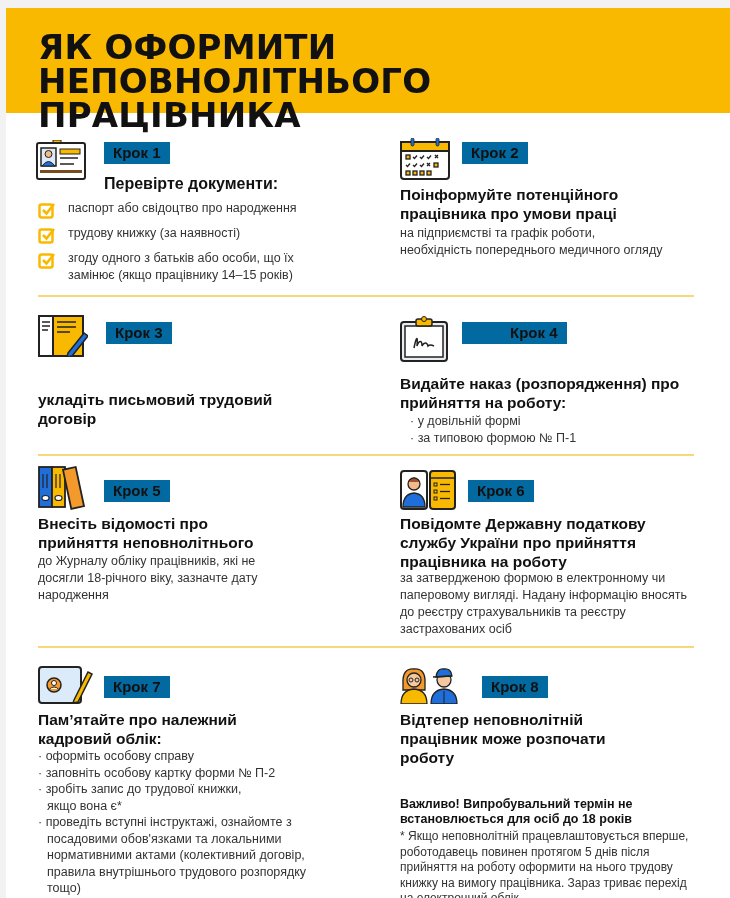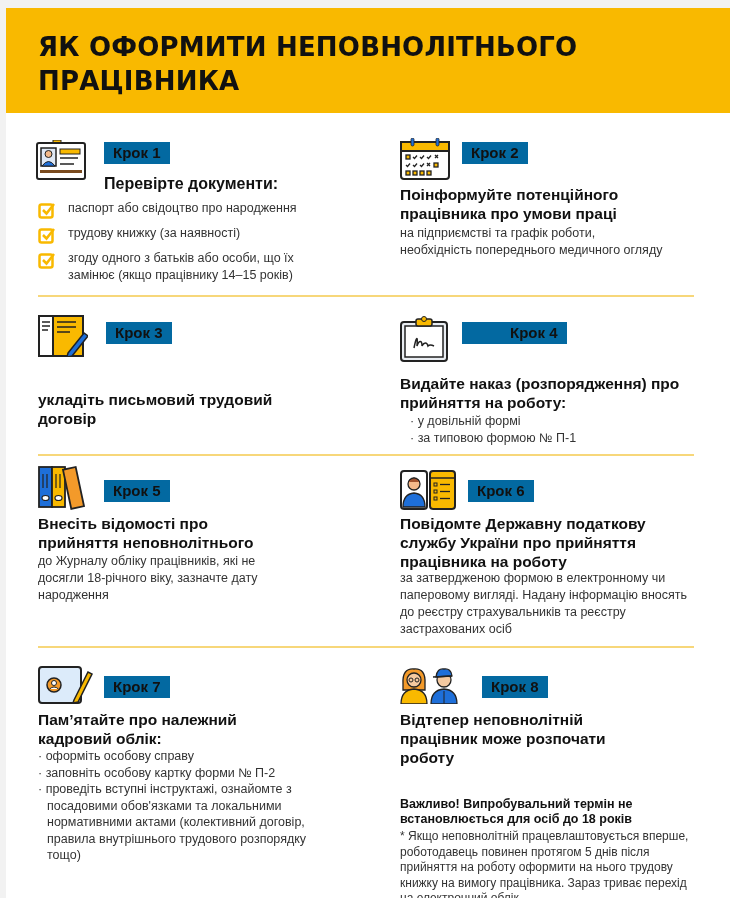--- a/index.html
+++ b/index.html
@@ -1,20 +1,20 @@
 <!DOCTYPE html>
 <html><head>
 <meta charset="utf-8">
 <style>
   * { box-sizing: border-box; margin: 0; padding: 0; }
   html, body { width: 730px; height: 898px; overflow: hidden; }
   body { background: #f2f2f2; font-family: "Liberation Sans", "DejaVu Sans", sans-serif; color: #1a1a1a; position: relative; }
   .page { position: absolute; left: 6px; top: 8px; width: 724px; height: 890px; background: #ffffff; }
   .header { position: absolute; left: 0; top: 0; width: 724px; height: 105px; background: #f9b900; }
-  .header h1 { position: absolute; left: 32px; top: 22px; font-family: "DejaVu Sans", sans-serif; font-weight: 900; font-size: 26px; line-height: 34px; letter-spacing: 0.2px; color: #111; width: 620px; }
+  .header h1 { position: absolute; left: 32px; top: 22px; font-family: "DejaVu Sans", sans-serif; font-weight: 900; font-size: 34px; line-height: 34px; letter-spacing: 0.2px; color: #111; width: 620px; }
   .divider { position: absolute; left: 32px; width: 656px; height: 2px; background: #f7d77a; }
   .badge { position: absolute; background: #0369a1; font-weight: 700; font-size: 15px; color: #111; padding: 2px 9px; line-height: 18px; }
   .icon { position: absolute; }
   .title { position: absolute; font-weight: 700; font-size: 15.5px; line-height: 19px; color: #111; }
   .txt { position: absolute; font-size: 12.5px; line-height: 17px; color: #333; }
   .checks { position: absolute; list-style: none; }
   .checks li { position: relative; padding-left: 30px; font-size: 12.5px; line-height: 17px; color: #333; margin-bottom: 8px; }
   .checks li .chk { position: absolute; left: 0; top: 1px; width: 18px; height: 18px; }
   .bul { position: absolute; list-style: none; }
   .bul li { font-size: 12.5px; line-height: 16.5px; color: #333; padding-left: 9px; text-indent: -9px; }
@@ -178,20 +178,21 @@
       <circle cx="16" cy="17" r="2.5" fill="#fff" stroke="#222" stroke-width="1"></circle>
       <path d="M11.5 23 Q16 19 20.5 23" fill="#fff" stroke="#222" stroke-width="1"></path>
       <path d="M36 34 L50 6 L54 8 L40 36 L35 37 Z" fill="#f9b900" stroke="#222" stroke-width="1.5"></path>
     </svg>
   </div>
   <div class="badge" style="left:98px;top:668px;">Крок 7</div>
   <div class="title" style="left:32px;top:702px;width:250px;">Пам’ятайте про належний кадровий облік:</div>
   <ul class="bul" style="left:32px;top:740px;width:300px;">
     <li>оформіть особову справу</li>
     <li>заповніть особову картку форми № П-2</li>
+    <li style="padding-right:90px;">зробіть запис до трудової книжки, якщо вона є*</li>
     <li>проведіть вступні інструктажі, ознайомте з посадовими обов'язками та локальними нормативними актами (колективний договір, правила внутрішнього трудового розпорядку тощо)</li>
   </ul>
 
   <div class="icon" style="left:394px;top:658px;">
     <svg width="60" height="38" viewBox="0 0 60 38">
       <path d="M3 18 Q2 2 14 3 Q26 2 25 18 L25 24 L3 24 Z" fill="#f39a2a" stroke="#222" stroke-width="1.3"></path>
       <circle cx="14" cy="14" r="7" fill="#f4c9a0" stroke="#222" stroke-width="1.3"></circle>
       <circle cx="11" cy="14" r="2" fill="none" stroke="#222" stroke-width="1"></circle>
         <circle cx="17" cy="14" r="2" fill="none" stroke="#222" stroke-width="1"></circle>
       <path d="M1 38 Q1 24 14 23 Q27 24 27 38 Z" fill="#f9b900" stroke="#222" stroke-width="1.3"></path>

